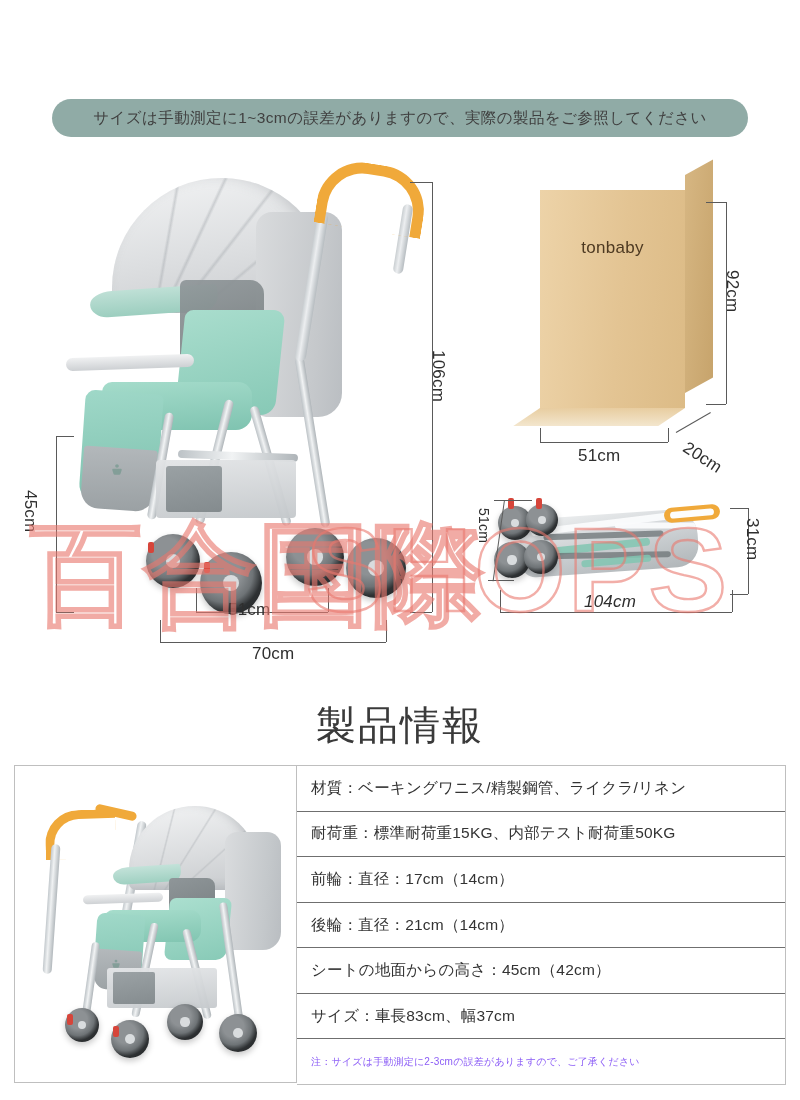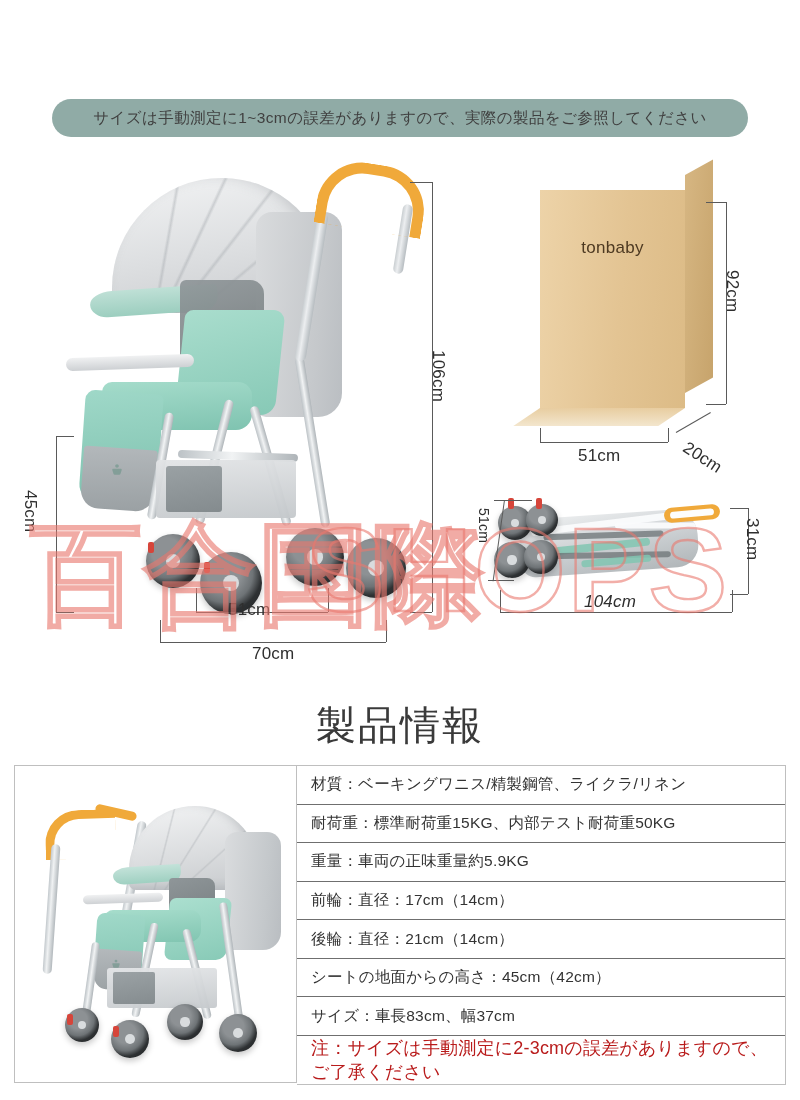--- a/index.html
+++ b/index.html
@@ -390,22 +390,22 @@
     padding-left: 14px;
     border-bottom: 1px solid #6f6f6f;
     font-size: 15.5px;
     color: #333;
     letter-spacing: .2px;
     box-sizing: border-box;
   }
   .spec-row:first-child { border-top: none; }
   .spec-row:last-child {
     border-bottom: none;
-    color: #b91c1c;
-    font-size: 18px;
+    color: #8b5cf6;
+    font-size: 10px;
   }
 </style>
 </head>
 <body>
 
 <div id="page">
 
 
   <div id="notice-pill">サイズは手動測定に1~3cmの誤差がありますので、実際の製品をご参照してください</div>
 
@@ -567,21 +567,20 @@
         <div class="wheel" style="left:134px; top:222px; width:36px; height:36px;"></div>
         <div class="wheel" style="left:186px; top:232px; width:38px; height:38px;"></div>
         <div class="wheel-tab" style="left:34px; top:232px;"></div>
         <div class="wheel-tab" style="left:80px; top:244px;"></div>
       </div>
     </div>
 
     <div id="spec-table">
       <div class="spec-row">材質：ベーキングワニス/精製鋼管、ライクラ/リネン</div>
       <div class="spec-row">耐荷重：標準耐荷重15KG、内部テスト耐荷重50KG</div>
-      <div class="spec-row">重量：車両の正味重量約5.9KG</div>
       <div class="spec-row">前輪：直径：17cm（14cm）</div>
       <div class="spec-row">後輪：直径：21cm（14cm）</div>
       <div class="spec-row">シートの地面からの高さ：45cm（42cm）</div>
       <div class="spec-row">サイズ：車長83cm、幅37cm</div>
       <div class="spec-row">注：サイズは手動測定に2-3cmの誤差がありますので、ご了承ください</div>
     </div>
   </div>
 
 </div>
 

